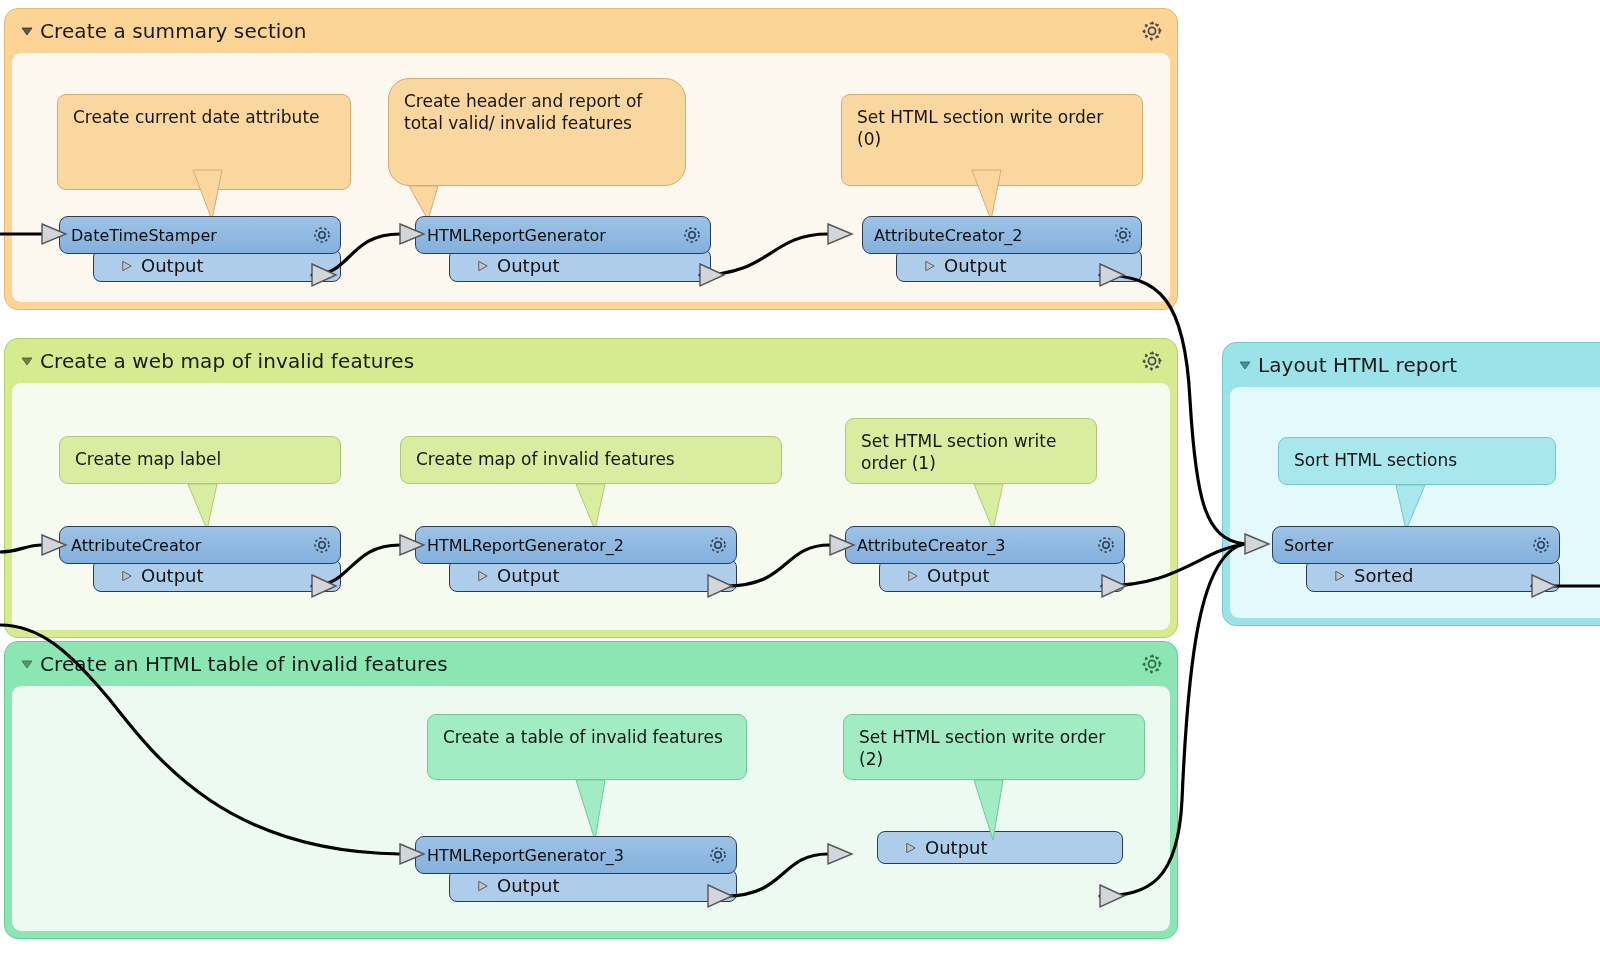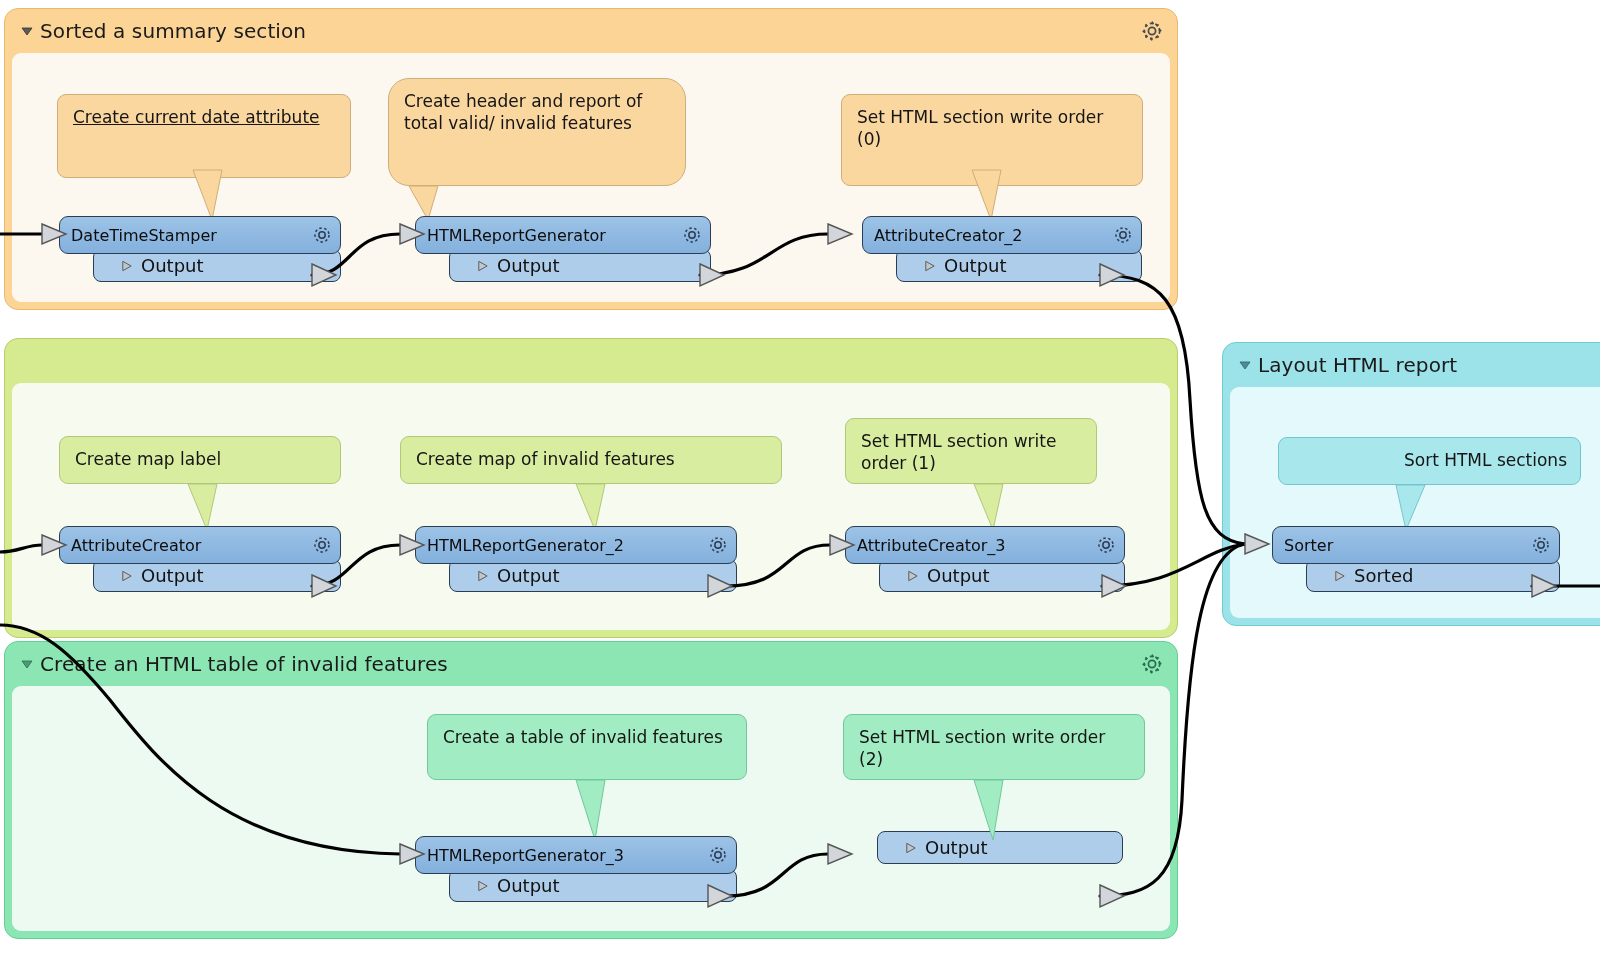--- a/index.html
+++ b/index.html
@@ -182,34 +182,34 @@
     <polygon points="974,780 1003,780 993,840 974,780" fill="#a2ecc3" stroke="#71c898" stroke-width="1"></polygon>
 
     <polygon points="1396,485 1425,485 1406,530 1396,485" fill="#a8e7ec" stroke="#76c5cc" stroke-width="1"></polygon>
   </svg>
 
   <div class="bookmark bm-orange" style="left:4px; top:8px; width:1174px; height:302px;">
     <div class="bm-header">
       <svg class="bm-collapse" viewBox="0 0 16 16">
         <polygon points="3,5 13,5 8,12" fill="#5a5a5a" stroke="#333" stroke-width="0.8"></polygon>
       </svg>
-      <span class="bm-title">Sorted a summary section</span>
+      <span class="bm-title">Create a summary section</span>
       <svg class="bm-gear" viewBox="0 0 24 24">
         <g fill="none" stroke="#4a4a4a" stroke-width="1.6">
           <circle cx="12" cy="12" r="3.3"></circle>
           <path d="M12 3.4 L13.3 5.8 M12 20.6 L10.7 18.2 M20.6 12 L18.2 10.7 M3.4 12 L5.8 13.3
                    M18.1 5.9 L16.2 7.6 M5.9 18.1 L7.8 16.4 M18.1 18.1 L16.4 16.2 M5.9 5.9 L7.6 7.8"></path>
           <circle cx="12" cy="12" r="7.1" stroke-dasharray="2.6 2.6"></circle>
         </g>
       </svg>
     </div>
     <div class="bm-body"></div>
   </div>
 
-  <div class="annot annot-orange" style="left:57px; top:94px; width:294px; height:84px;text-decoration:underline;">
+  <div class="annot annot-orange" style="left:57px; top:94px; width:294px; height:96px;">
     <span>Create current date attribute</span>
   </div>
   <div class="annot annot-orange" style="left:388px; top:78px; width:298px; height:108px;border-radius:21px;">
     <span>Create header and report of total valid/ invalid features</span>
   </div>
   <div class="annot annot-orange" style="left:841px; top:94px; width:302px; height:92px;">
     <span>Set HTML section write order (0)</span>
   </div>
 
   <div class="node" style="left:59px; top:216px; width:282px;">
@@ -260,20 +260,34 @@
     </div>
     <div class="node-port">
       <svg class="port-tri" viewBox="0 0 14 14">
         <polygon points="3,2 12,7 3,12" fill="#bfc6cc" stroke="#555" stroke-width="1"></polygon>
       </svg>
       <span class="port-label">Output</span>
     </div>
   </div>
 
   <div class="bookmark bm-green" style="left:4px; top:338px; width:1174px; height:300px;">
+    <div class="bm-header">
+      <svg class="bm-collapse" viewBox="0 0 16 16">
+        <polygon points="3,5 13,5 8,12" fill="#6d8450" stroke="#44552f" stroke-width="0.8"></polygon>
+      </svg>
+      <span class="bm-title">Create a web map of invalid features</span>
+      <svg class="bm-gear" viewBox="0 0 24 24">
+        <g fill="none" stroke="#4a4a4a" stroke-width="1.6">
+          <circle cx="12" cy="12" r="3.3"></circle>
+          <path d="M12 3.4 L13.3 5.8 M12 20.6 L10.7 18.2 M20.6 12 L18.2 10.7 M3.4 12 L5.8 13.3
+                   M18.1 5.9 L16.2 7.6 M5.9 18.1 L7.8 16.4 M18.1 18.1 L16.4 16.2 M5.9 5.9 L7.6 7.8"></path>
+          <circle cx="12" cy="12" r="7.1" stroke-dasharray="2.6 2.6"></circle>
+        </g>
+      </svg>
+    </div>
     <div class="bm-body"></div>
   </div>
 
   <div class="annot annot-green" style="left:59px; top:436px; width:282px; height:48px;">
     <span>Create map label</span>
   </div>
   <div class="annot annot-green" style="left:400px; top:436px; width:382px; height:48px;">
     <span>Create map of invalid features</span>
   </div>
   <div class="annot annot-green" style="left:845px; top:418px; width:252px; height:66px;">
@@ -389,21 +403,21 @@
   <div class="bookmark bm-teal" style="left:1222px; top:342px; width:400px; height:284px;">
     <div class="bm-header">
       <svg class="bm-collapse" viewBox="0 0 16 16">
         <polygon points="3,5 13,5 8,12" fill="#4b8e95" stroke="#2c6168" stroke-width="0.8"></polygon>
       </svg>
       <span class="bm-title">Layout HTML report</span>
     </div>
     <div class="bm-body"></div>
   </div>
 
-  <div class="annot annot-teal" style="left:1278px; top:437px; width:303px; height:48px;text-align:right;">
+  <div class="annot annot-teal" style="left:1278px; top:437px; width:278px; height:48px;">
     <span>Sort HTML sections</span>
   </div>
 
   <div class="node" style="left:1272px; top:526px; width:288px;">
     <div class="node-head">
       <span class="node-name">Sorter</span>
       <svg class="node-gear" viewBox="0 0 24 24">
         <g fill="none" stroke="#2b3d52" stroke-width="1.5">
           <circle cx="12" cy="12" r="3.2"></circle>
           <circle cx="12" cy="12" r="7" stroke-dasharray="2.5 2.5"></circle>

